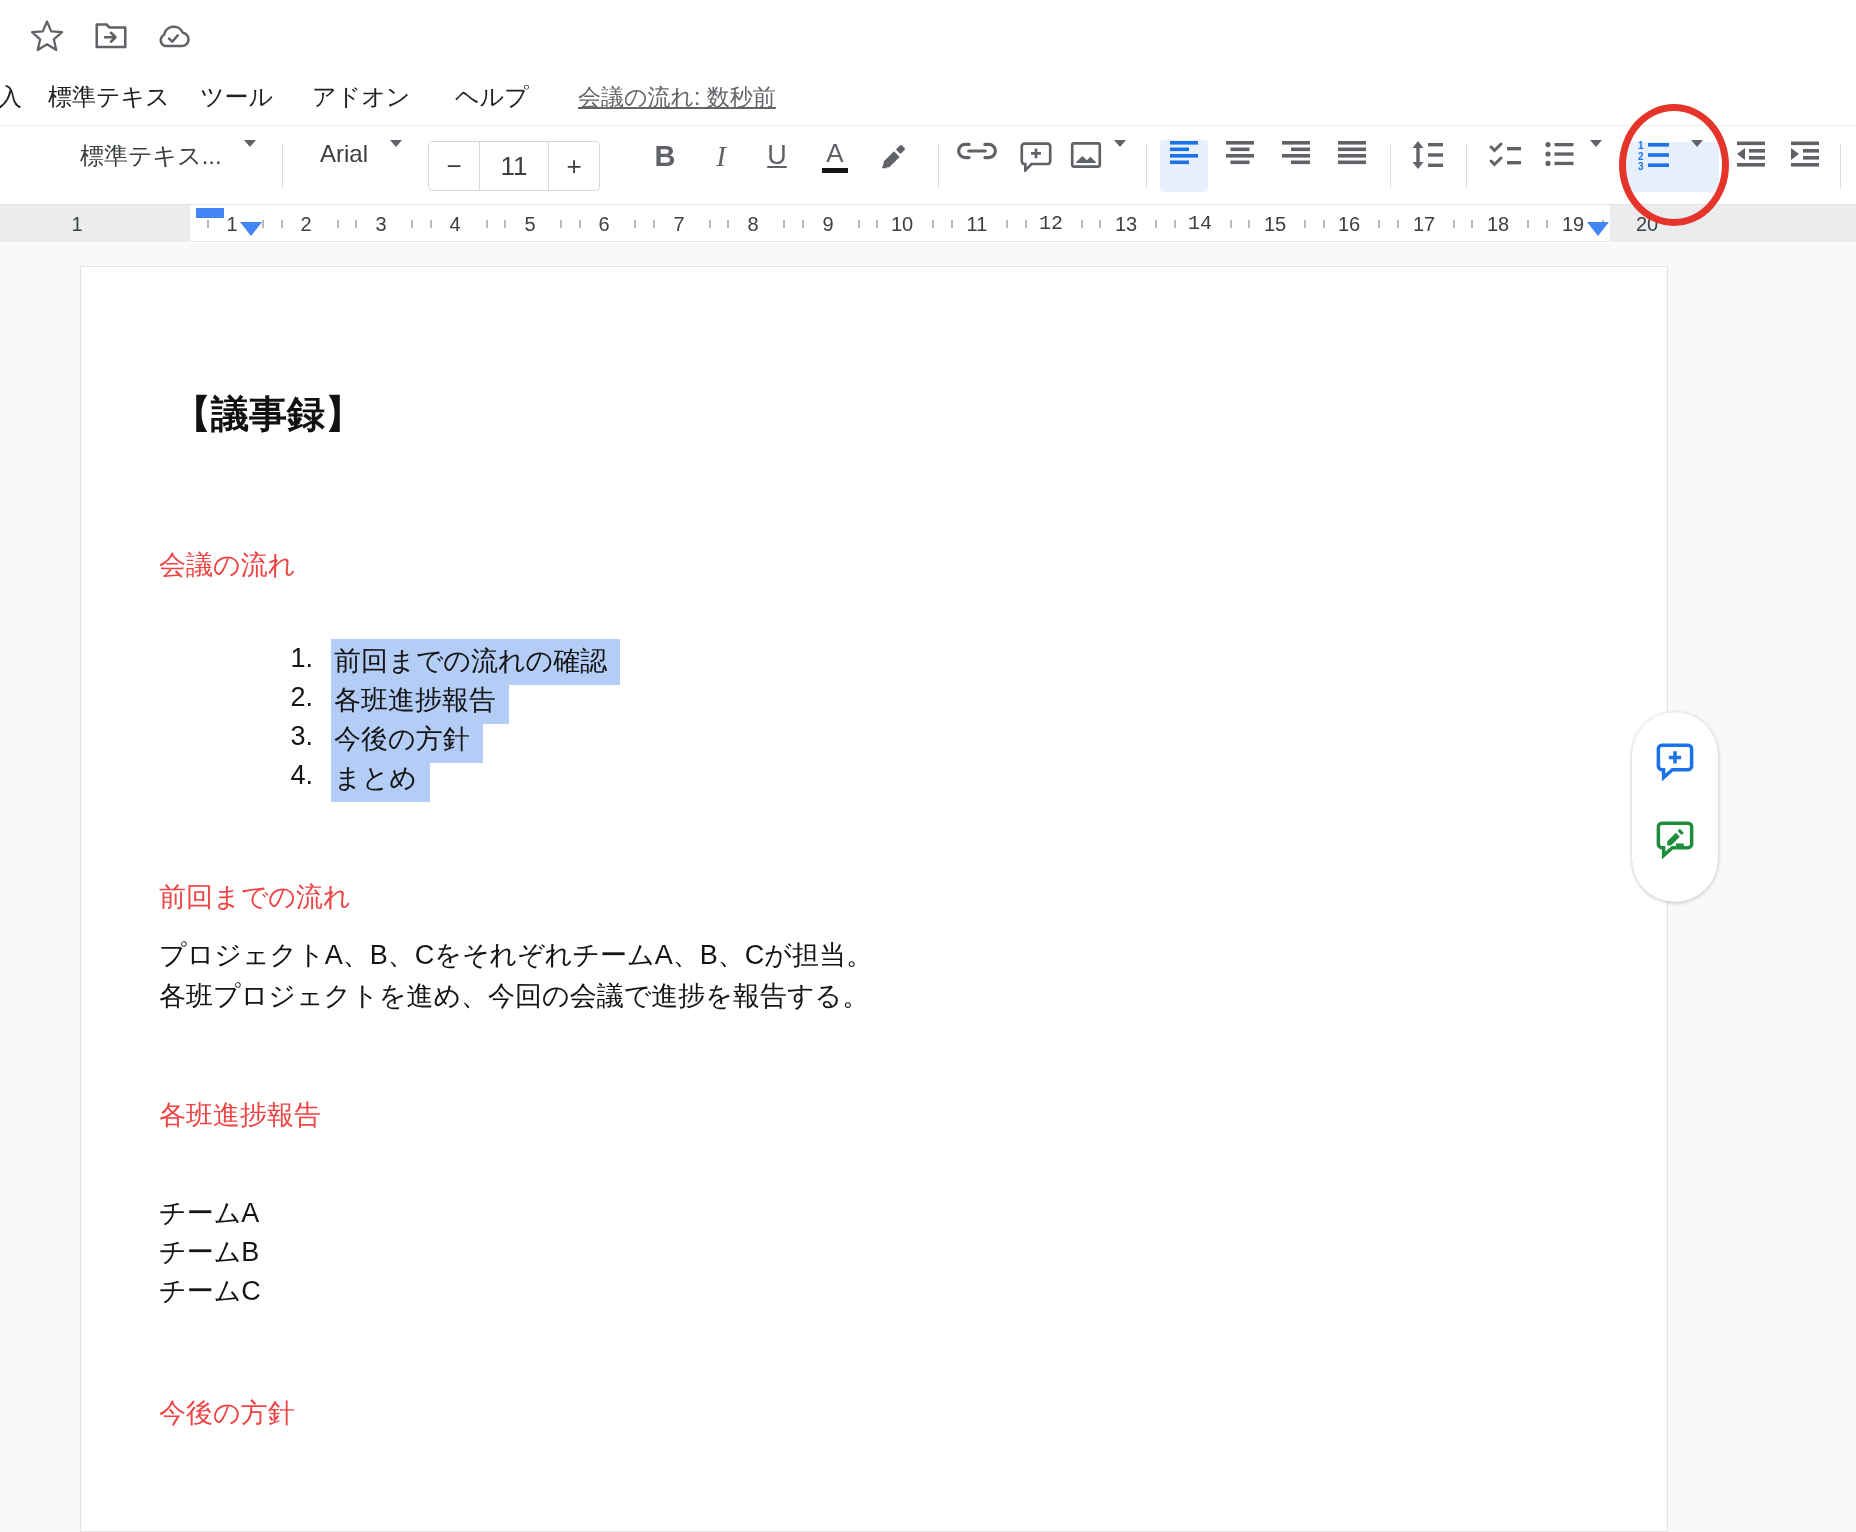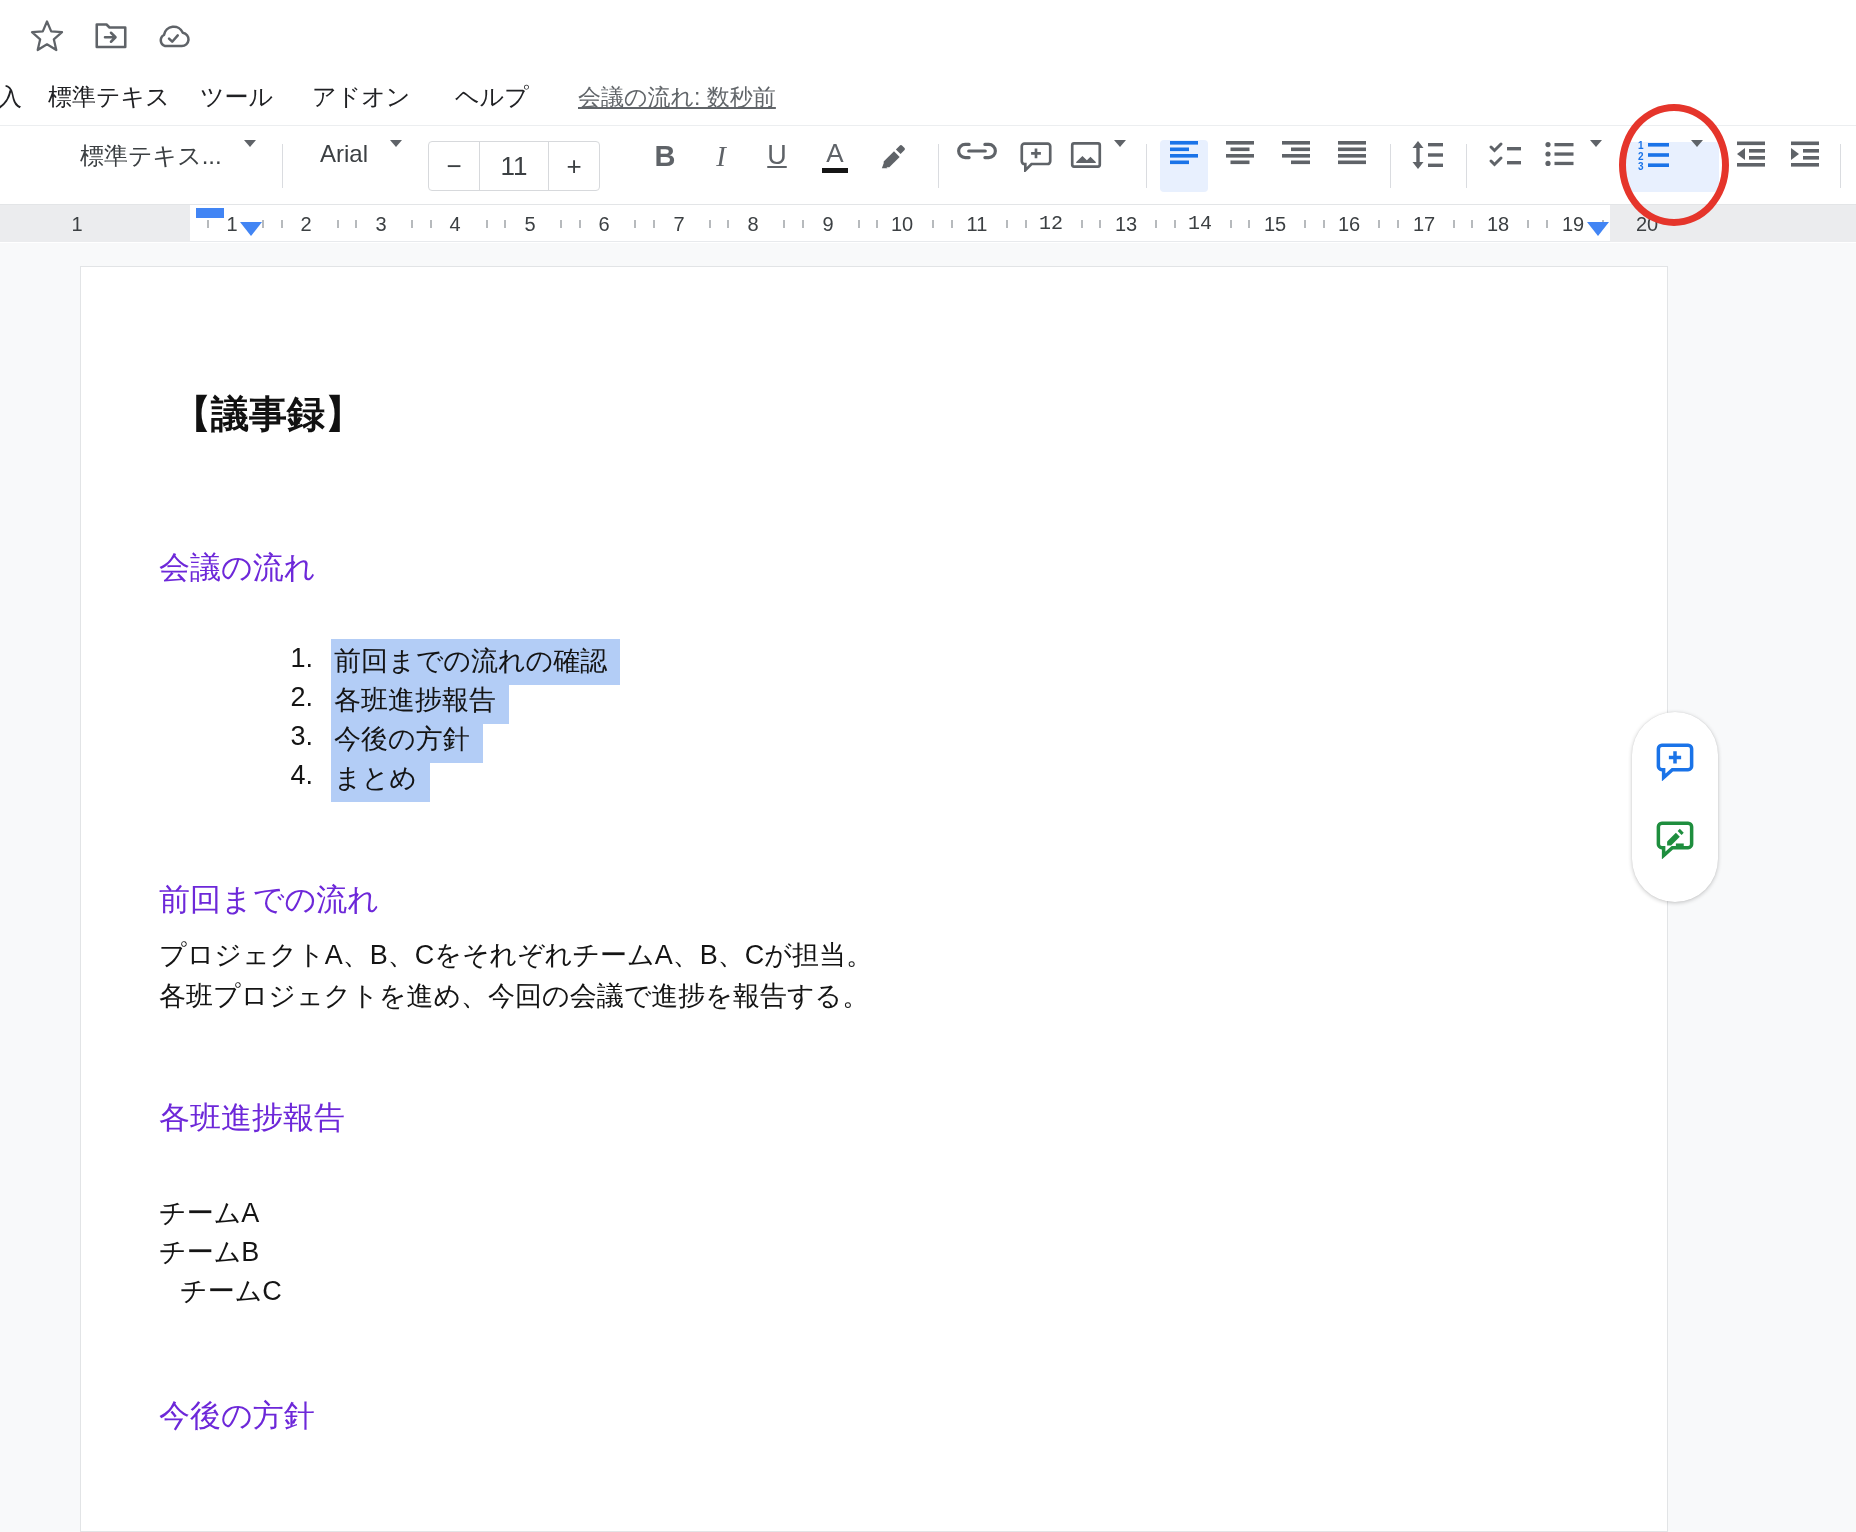--- a/index.html
+++ b/index.html
@@ -39,21 +39,21 @@
     background-image:repeating-linear-gradient(90deg,transparent 0,transparent 16.6px,#b7babd 16.6px,#b7babd 18.6px); }
   .ruler-num { position:absolute; top:7px; width:30px; text-align:center; font-size:20px; color:#3c4043; background:#fff; line-height:24px; }
   .ruler-num.on-gray { background:transparent; }
   #indent-rect { position:absolute; left:196px; top:3px; width:28px; height:10px; background:#4285f4; cursor:pointer; }
   .ruler-tri { position:absolute; top:17px; width:0; height:0; border-left:11px solid transparent; border-right:11px solid transparent; border-top:14px solid #4285f4; cursor:pointer; }
 
   
   #canvas { position:absolute; left:0; top:243px; width:1856px; height:1289px; background:#f8f9fa; }
   #page { position:absolute; left:80px; top:23px; width:1588px; height:1266px; background:#fff; border:1px solid #e2e4e6; cursor:text; }
   .doc-title { position:absolute; left:92px; font-size:38px; font-weight:600; color:#111; white-space:nowrap; }
-  .doc-h { position:absolute; left:78px; font-size:31px; color:#6d28d9; white-space:nowrap; }
+  .doc-h { position:absolute; left:78px; font-size:27px; color:#ef4444; white-space:nowrap; }
   .doc-body { position:absolute; left:78px; font-size:27px; color:#141414; white-space:nowrap; }
   .li-num { position:absolute; left:188px; width:44px; text-align:right; font-size:27px; color:#141414; }
   .li-text { position:absolute; left:250px; font-size:27px; color:#141414; background:#b3cdf6; padding:4px 13px 6px 3px; white-space:nowrap; }
 
   
   #fab-pill { position:absolute; left:1632px; top:712px; width:86px; height:190px; background:#fff; border-radius:44px;
     box-shadow:0 1px 4px rgba(0,0,0,0.22), 0 0 1px rgba(0,0,0,0.12); }
   .fab-btn { position:absolute; left:21px; width:44px; height:44px; display:flex; align-items:center; justify-content:center; cursor:pointer; }
 
   
@@ -336,21 +336,21 @@
       <span class="li-text" style="top:489px;">まとめ</span>
     </div>
 
     <div class="doc-h" style="top:612px;">前回までの流れ</div>
     <div class="doc-body" style="top:670px;">プロジェクトA、B、CをそれぞれチームA、B、Cが担当。</div>
     <div class="doc-body" style="top:711px;font-family:Liberation Serif, serif;">各班プロジェクトを進め、今回の会議で進捗を報告する。</div>
 
     <div class="doc-h" style="top:830px;">各班進捗報告</div>
     <div class="doc-body" style="top:928px;">チームA</div>
     <div class="doc-body" style="top:967px;">チームB</div>
-    <div class="doc-body" style="top:1006px;margin-left:21px;">チームC</div>
+    <div class="doc-body" style="top:1006px;">チームC</div>
 
     <div class="doc-h" style="top:1128px;">今後の方針</div>
   </div>
 </div>
 
 <div id="fab-pill">
   <div class="fab-btn" style="top:26px;">
     <svg width="42" height="42" viewBox="0 0 48 48">
         <path d="M9 7h30c2.2 0 4 1.8 4 4v20c0 2.2-1.8 4-4 4H21l-10 9v-9H9c-2.2 0-4-1.8-4-4V11c0-2.2 1.8-4 4-4z" fill="none" stroke="#1a73e8" stroke-width="4"></path>
         <path d="M24 14v14M17 21h14" stroke="#1a73e8" stroke-width="4" fill="none"></path>

